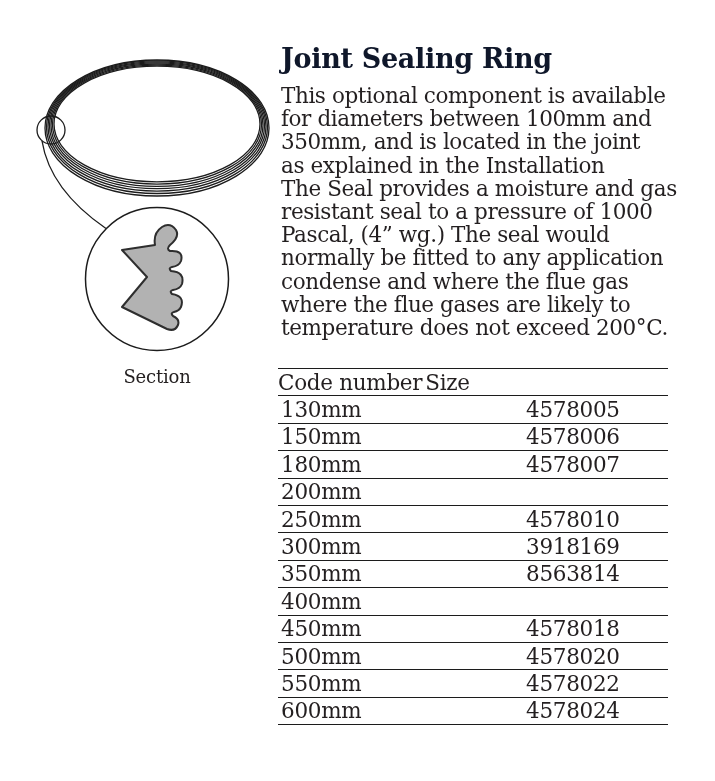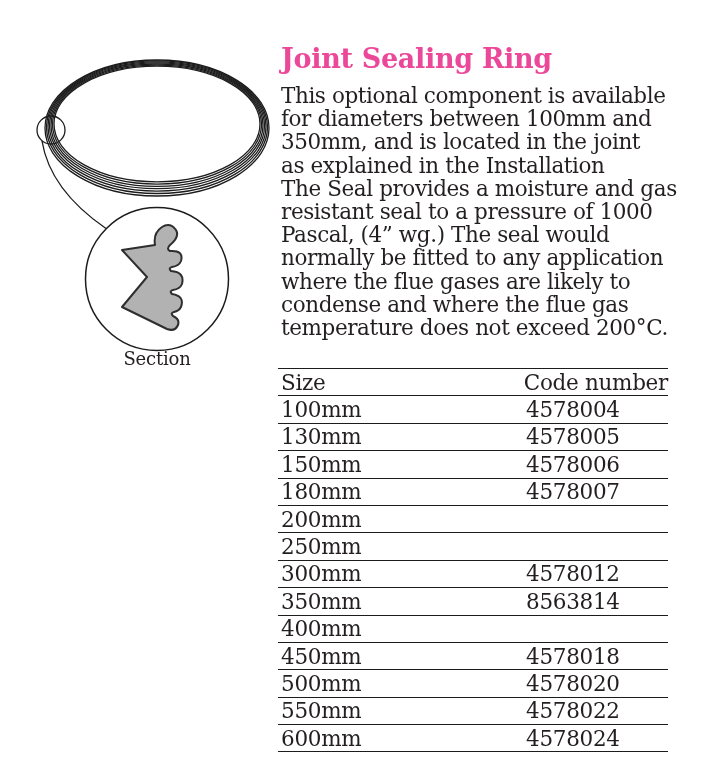--- a/index.html
+++ b/index.html
@@ -15,36 +15,36 @@
 
   
   .illus {
     position: absolute;
     left: 0;
     top: 0;
   }
   .section-label {
     position: absolute;
     left: 97px;
-    top: 348px;
+    top: 366px;
     width: 120px;
     text-align: center;
     font-size: 18px;
     letter-spacing: -0.2px;
   }
 
   
   .article-title {
     position: absolute;
     left: 281px;
     top: 43px;
     font-size: 27px;
     line-height: 32px;
     font-weight: bold;
-    color: #ec4899;
+    color: #0f172a;
     letter-spacing: -0.3px;
     white-space: nowrap;
   }
   .para {
     position: absolute;
     left: 281px;
     top: 84px;
   }
   .para-line {
     font-size: 21.5px;
@@ -120,56 +120,53 @@
 
   <div class="para">
       <div class="para-line">This optional component is available</div>
       <div class="para-line">for diameters between 100mm and</div>
       <div class="para-line">350mm, and is located in the joint</div>
       <div class="para-line">as explained in the Installation</div>
       <div class="para-line">The Seal provides a moisture and gas</div>
       <div class="para-line">resistant seal to a pressure of 1000</div>
       <div class="para-line">Pascal, (4” wg.) The seal would</div>
       <div class="para-line">normally be fitted to any application</div>
+      <div class="para-line">condense and where the flue gas</div>
       <div class="para-line">where the flue gases are likely to</div>
-      <div class="para-line">condense and where the flue gas</div>
       <div class="para-line">temperature does not exceed 200°C.</div>
     </div>
 
   <div class="tbl">
     <div class="t-row">
+      <div class="cell cell-code">Code number</div>
       <div class="cell cell-size">Size</div>
-      <div class="cell cell-code">Code number</div>
     </div>
     <div>
-        <div class="t-row">
-          <div class="cell cell-size">100mm</div>
-          <div class="cell cell-code">4578004</div>
-        </div>
         <div class="t-row">
           <div class="cell cell-size">130mm</div>
           <div class="cell cell-code">4578005</div>
         </div>
         <div class="t-row">
           <div class="cell cell-size">150mm</div>
           <div class="cell cell-code">4578006</div>
         </div>
         <div class="t-row">
           <div class="cell cell-size">180mm</div>
           <div class="cell cell-code">4578007</div>
         </div>
         <div class="t-row">
           <div class="cell cell-size">200mm</div>
         </div>
         <div class="t-row">
           <div class="cell cell-size">250mm</div>
+          <div class="cell cell-code">4578010</div>
         </div>
         <div class="t-row">
           <div class="cell cell-size">300mm</div>
-          <div class="cell cell-code">4578012</div>
+          <div class="cell cell-code">3918169</div>
         </div>
         <div class="t-row">
           <div class="cell cell-size">350mm</div>
           <div class="cell cell-code">8563814</div>
         </div>
         <div class="t-row">
           <div class="cell cell-size">400mm</div>
         </div>
         <div class="t-row">
           <div class="cell cell-size">450mm</div>

